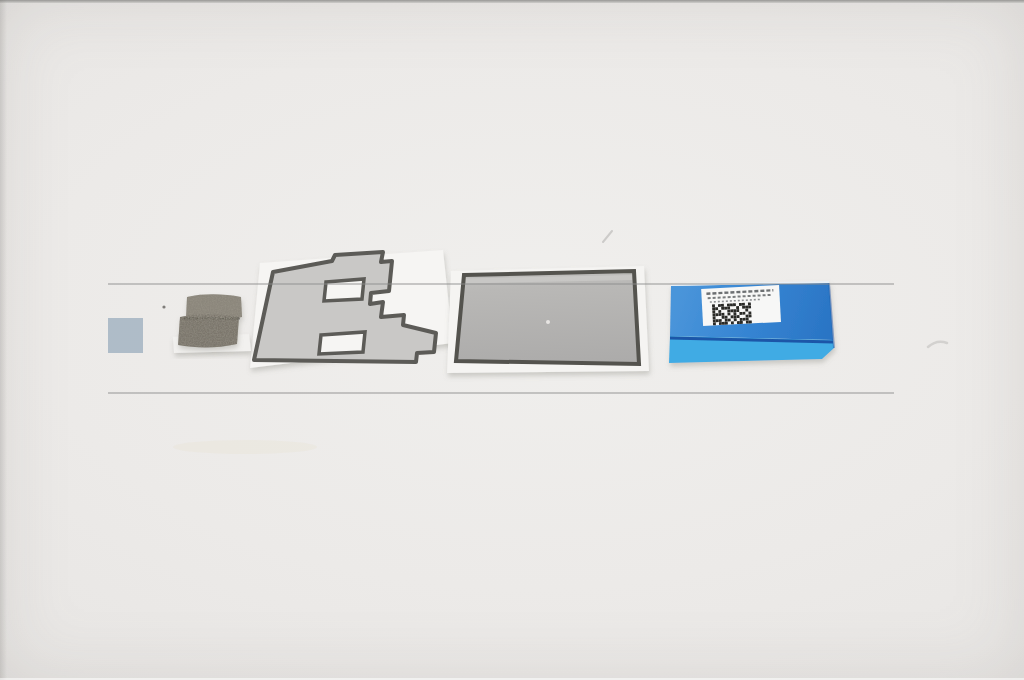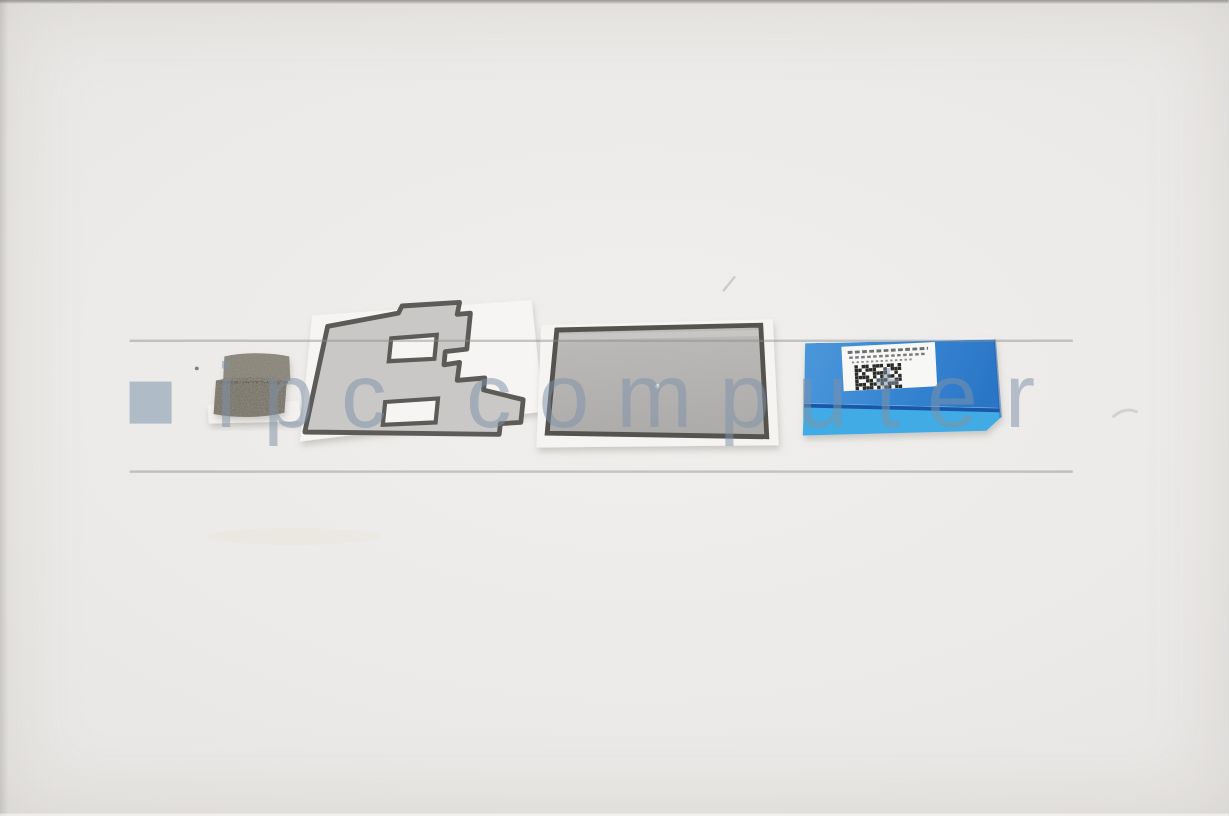--- a/index.html
+++ b/index.html
@@ -156,18 +156,17 @@
     </g>
 
     <circle cx="164" cy="307" r="1.6" fill="#6b6a66" opacity="0.85"></circle>
     <path d="M603,242 L612,231" stroke="#c4c3c1" stroke-width="2" stroke-linecap="round" opacity="0.8"></path>
     <path d="M928,347 Q937,339 947,343" stroke="#c9c8c6" stroke-width="2.5" fill="none" stroke-linecap="round" opacity="0.75"></path>
   </svg>
 
   <div class="wm-rule top"></div>
   <div class="wm-rule bottom"></div>
   <div class="wm-square"></div>
-  <div class="wm-text">ipc computer</div>
 
   <div class="edge-top"></div>
   <div class="edge-left"></div>
   <div class="edge-bottom"></div>
 </div>
 
 </body></html>

